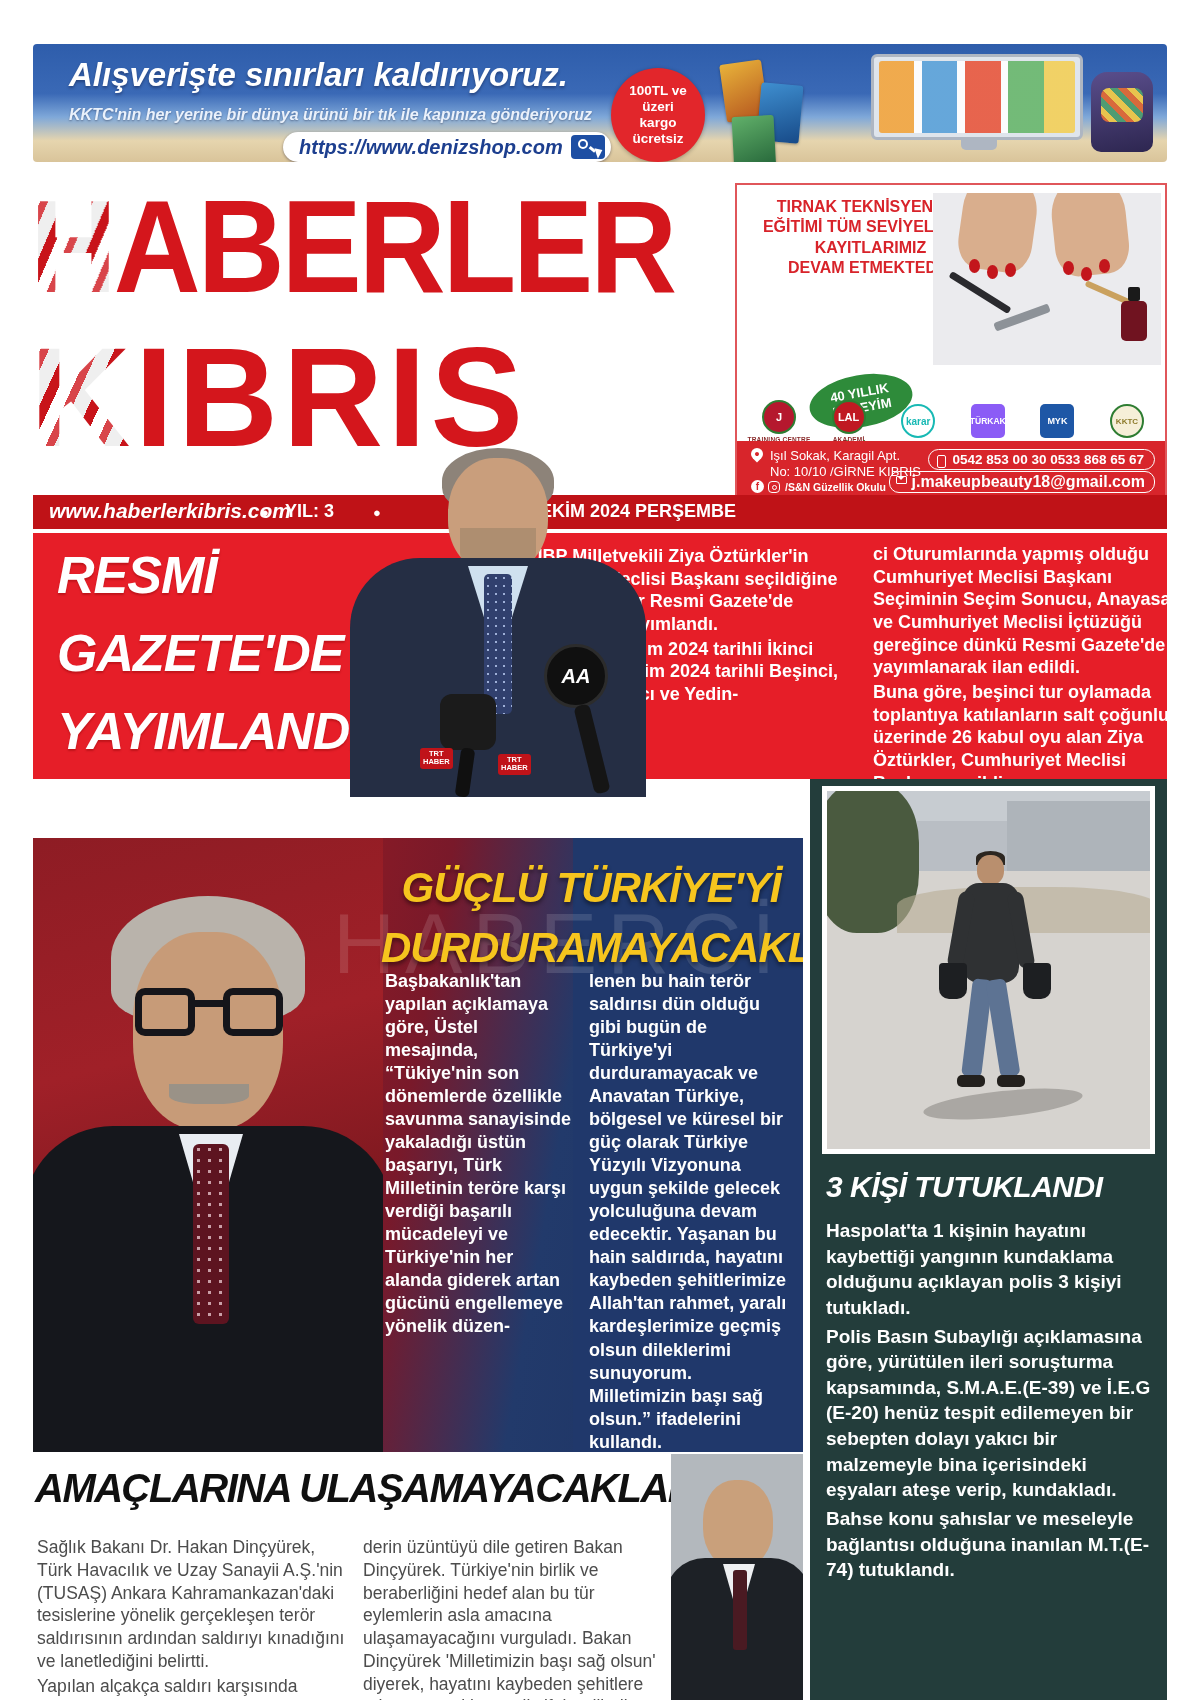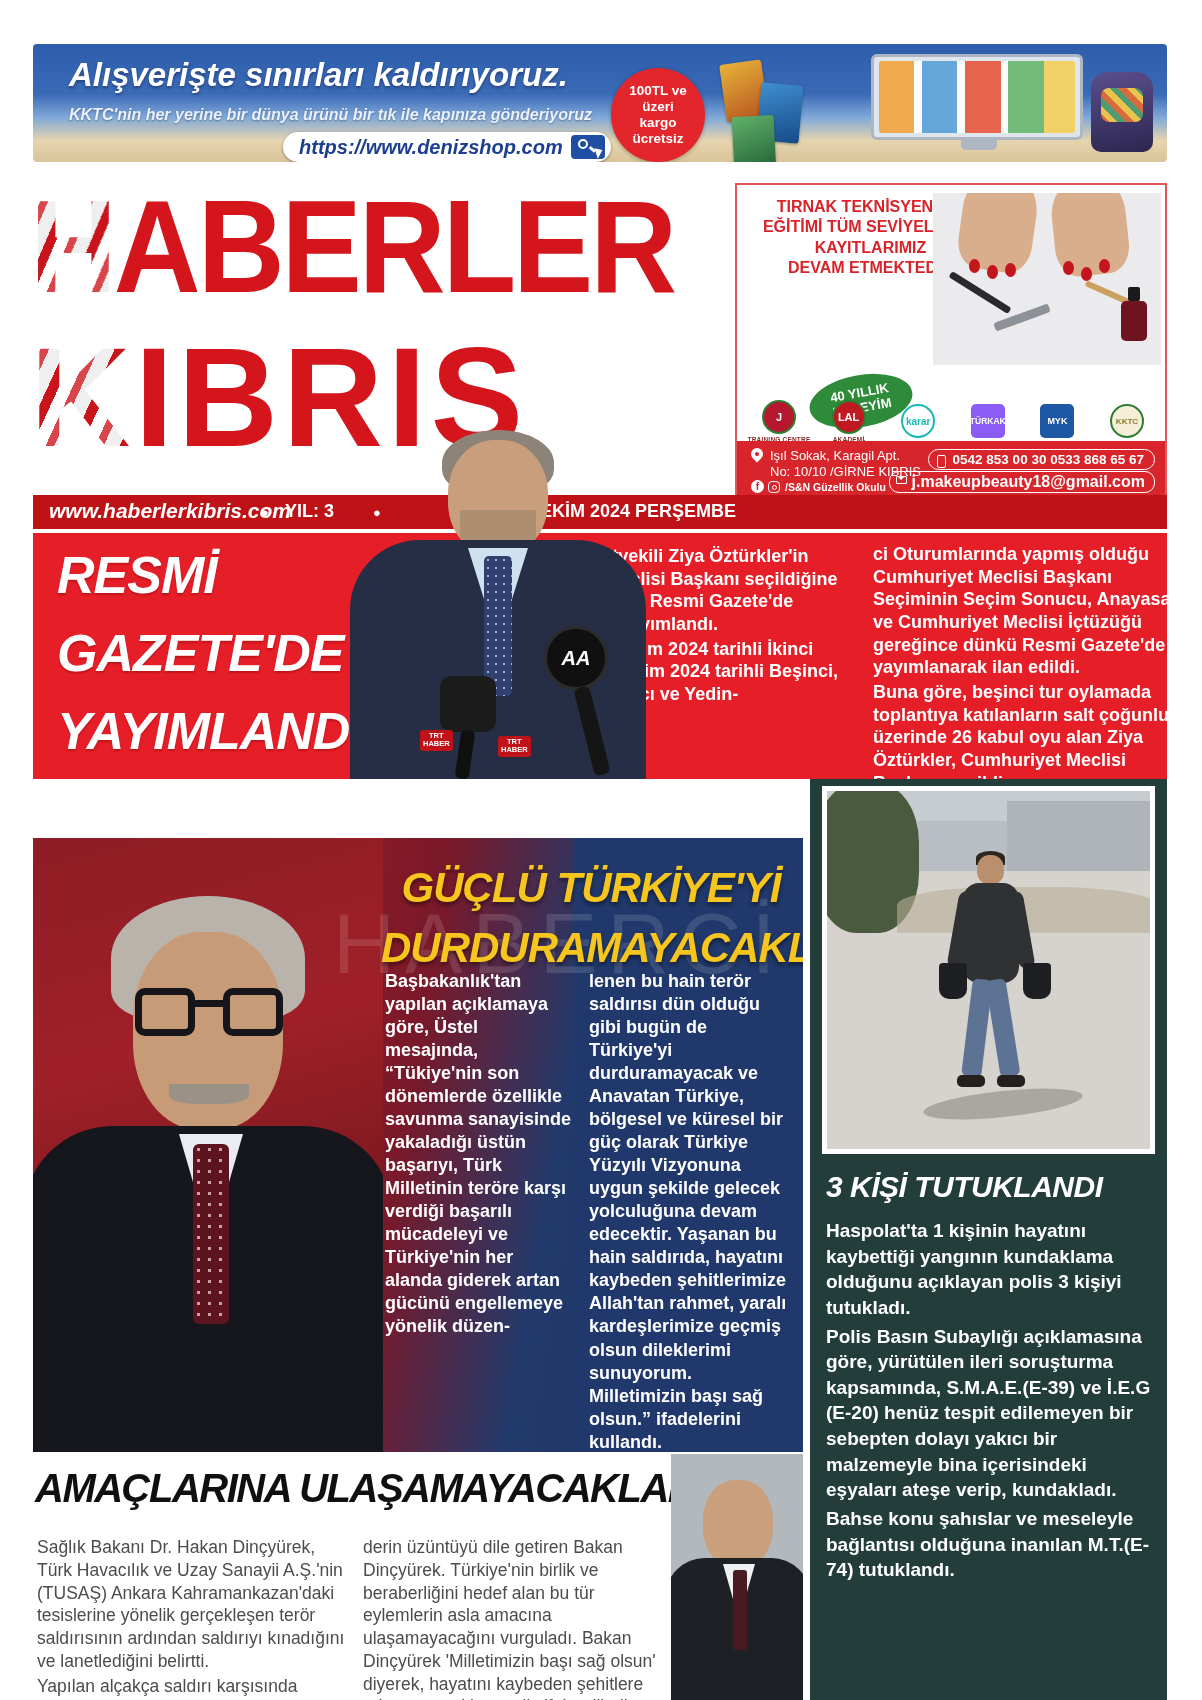--- a/index.html
+++ b/index.html
@@ -90,21 +90,21 @@
   .datebar .date { position:absolute; left:482px; top:6px; color:#fff; font-size:18px; font-weight:700; }
 
   
   .lead-block { position:absolute; left:33px; top:533px; width:1134px; height:246px; background:#e61e28; overflow:hidden; z-index:1; }
   .lead-h { position:absolute; left:24px; color:#fff; font-style:italic; font-weight:800; font-size:52px; letter-spacing:-1px; text-shadow:0 2px 2px rgba(120,0,0,.35); }
   .lead-h1 { top:12px; } .lead-h2 { top:90px; } .lead-h3 { top:168px; }
   .lead-col { position:absolute; color:#fff; font-weight:700; font-size:18px; line-height:1.26; }
   .lead-col1 { left:462px; top:12px; width:348px; text-align:center; z-index:4; }
   .lead-col2 { left:808px; top:10px; width:322px; text-align:left;margin-left:32px; }
   .lead-col p + p { margin-top:2px; }
-  .lead-photo { position:absolute; left:292px; top:430px; width:410px; height:349px; z-index:3; pointer-events:none; }
+  .lead-photo { position:absolute; left:292px; top:448px; width:410px; height:349px; z-index:3; pointer-events:none; }
   .lp-hair { position:absolute; left:150px; top:0; width:112px; height:66px; background:#8d8379; border-radius:50% 50% 40% 40%; }
   .lp-head { position:absolute; left:156px; top:10px; width:100px; height:116px; background:#c99e7c; border-radius:46%; }
   .lp-beard { position:absolute; left:168px; top:80px; width:76px; height:44px; background:#a3876b; border-radius:0 0 44% 44%; opacity:.7; }
   .lp-suit { position:absolute; left:58px; top:110px; width:296px; height:239px; background:#252e44; border-radius:70px 70px 0 0; }
   .lp-shirt { position:absolute; left:176px; top:118px; width:60px; height:96px; background:#cfe0ef; clip-path:polygon(0 0,100% 0,50% 100%); }
   .lp-tie { position:absolute; left:192px; top:126px; width:28px; height:140px; border-radius:5px;
     background:#31406e; background-image:radial-gradient(#9fb0d8 1.2px, transparent 1.3px); background-size:8px 8px; }
   .mic-aa { position:absolute; left:252px; top:196px; width:64px; height:64px; background:#101010; border:3px solid #2c2c2c; border-radius:50%;
     color:#fff; font-style:italic; font-weight:800; font-size:20px; display:flex; align-items:center; justify-content:center; }
   .mic-aa-stem { position:absolute; left:292px; top:256px; width:16px; height:90px; background:#151515; transform:rotate(-14deg); border-radius:6px; }

